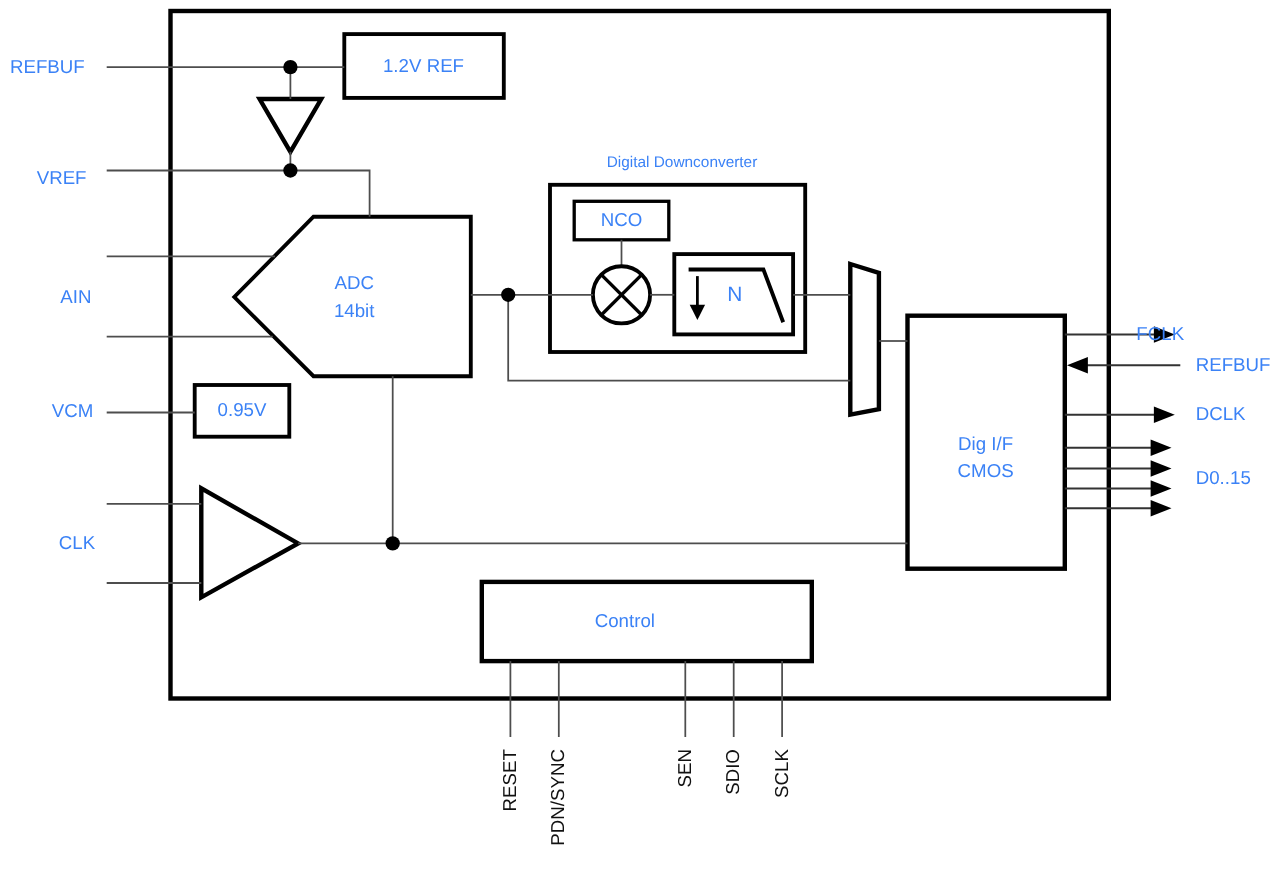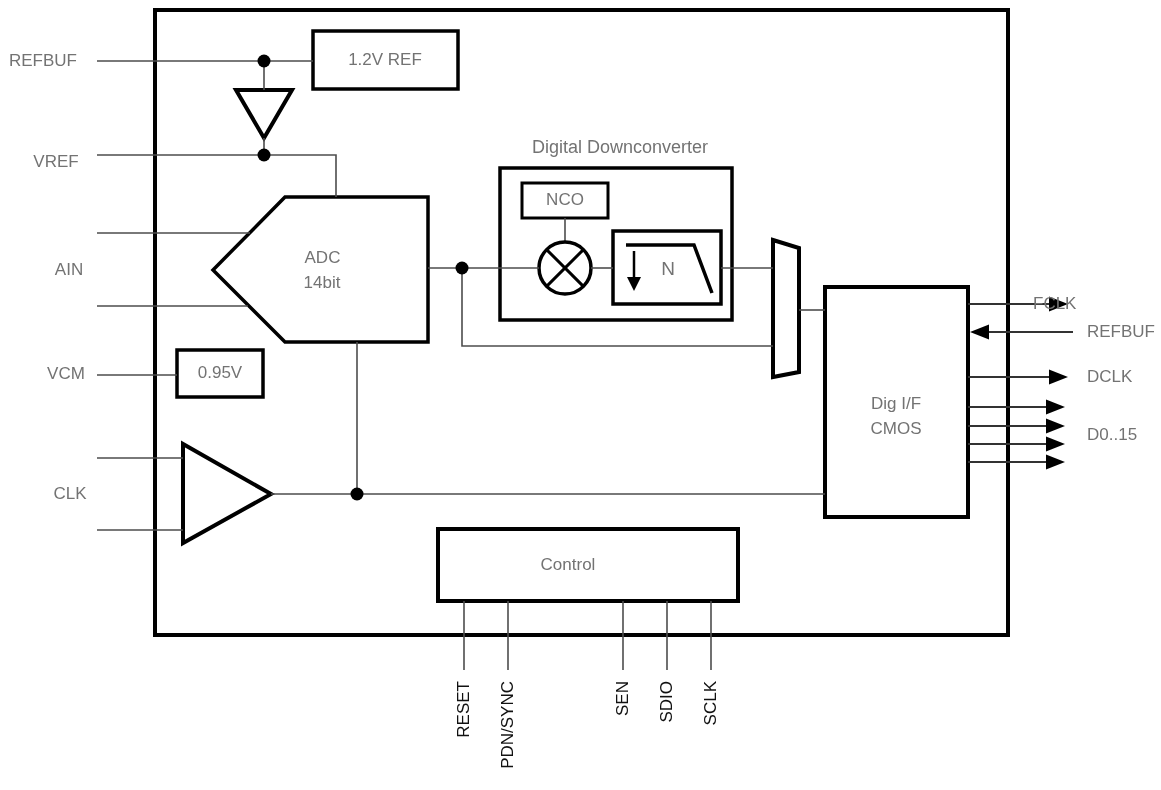--- a/index.html
+++ b/index.html
@@ -12,26 +12,26 @@
     color: #111111;
     overflow: hidden;
   }
   #diagram-svg { position: absolute; left: 0; top: 0; }
 
   .lbl {
     position: absolute;
     font-size: 17px;
     line-height: 20px;
     white-space: nowrap;
-    color: #737373;
+    color: #3b82f6;
   }
   .lbl.center { transform: translate(-50%, -50%); text-align: center; }
   .lbl.vmid   { transform: translateY(-50%); }
   .lbl.two-line { line-height: 25px; }
-  .lbl.ddc-title { font-size: 18px; }
+  .lbl.ddc-title { font-size: 14px; }
   .lbl.n-label { font-size: 19px; }
 
   .vlbl {
     position: absolute;
     font-size: 17px;
     line-height: 21px;
     white-space: nowrap;
     writing-mode: vertical-rl;
     text-orientation: mixed;
     transform: rotate(180deg);
@@ -119,21 +119,21 @@
   <div class="lbl center" style="left:66px;  top:374px;">VCM</div>
   <div class="lbl center" style="left:70px;  top:494px;">CLK</div>
 
   <div class="lbl vmid" style="left:1033px; top:304px;text-align:center;">FCLK</div>
   <div class="lbl vmid" style="left:1087px; top:332px;">REFBUF</div>
   <div class="lbl vmid" style="left:1087px; top:377px;">DCLK</div>
   <div class="lbl vmid" style="left:1087px; top:435px;">D0..15</div>
 
   <div class="lbl center" style="left:385px; top:60px;">1.2V REF</div>
   <div class="lbl center" style="left:220px; top:373px;">0.95V</div>
-  <div class="lbl center two-line" style="left:322px; top:270px;text-align:right;"><span>ADC</span><br><span>14bit</span></div>
+  <div class="lbl center two-line" style="left:322px; top:270px;"><span>ADC</span><br><span>14bit</span></div>
   <div class="lbl center ddc-title" style="left:620px; top:147px;">Digital Downconverter</div>
   <div class="lbl center" style="left:565px; top:200px;">NCO</div>
   <div class="lbl center n-label" style="left:668px; top:269px;">N</div>
   <div class="lbl center two-line" style="left:896px; top:416px;"><span>Dig I/F</span><br><span>CMOS</span></div>
   <div class="lbl center" style="left:568px; top:565px;">Control</div>
 
   <div class="vlbl" style="left:453px; top:681px;">RESET</div>
   <div class="vlbl" style="left:497px; top:681px;">PDN/SYNC</div>
   <div class="vlbl" style="left:612px; top:681px;">SEN</div>
   <div class="vlbl" style="left:656px; top:681px;">SDIO</div>

